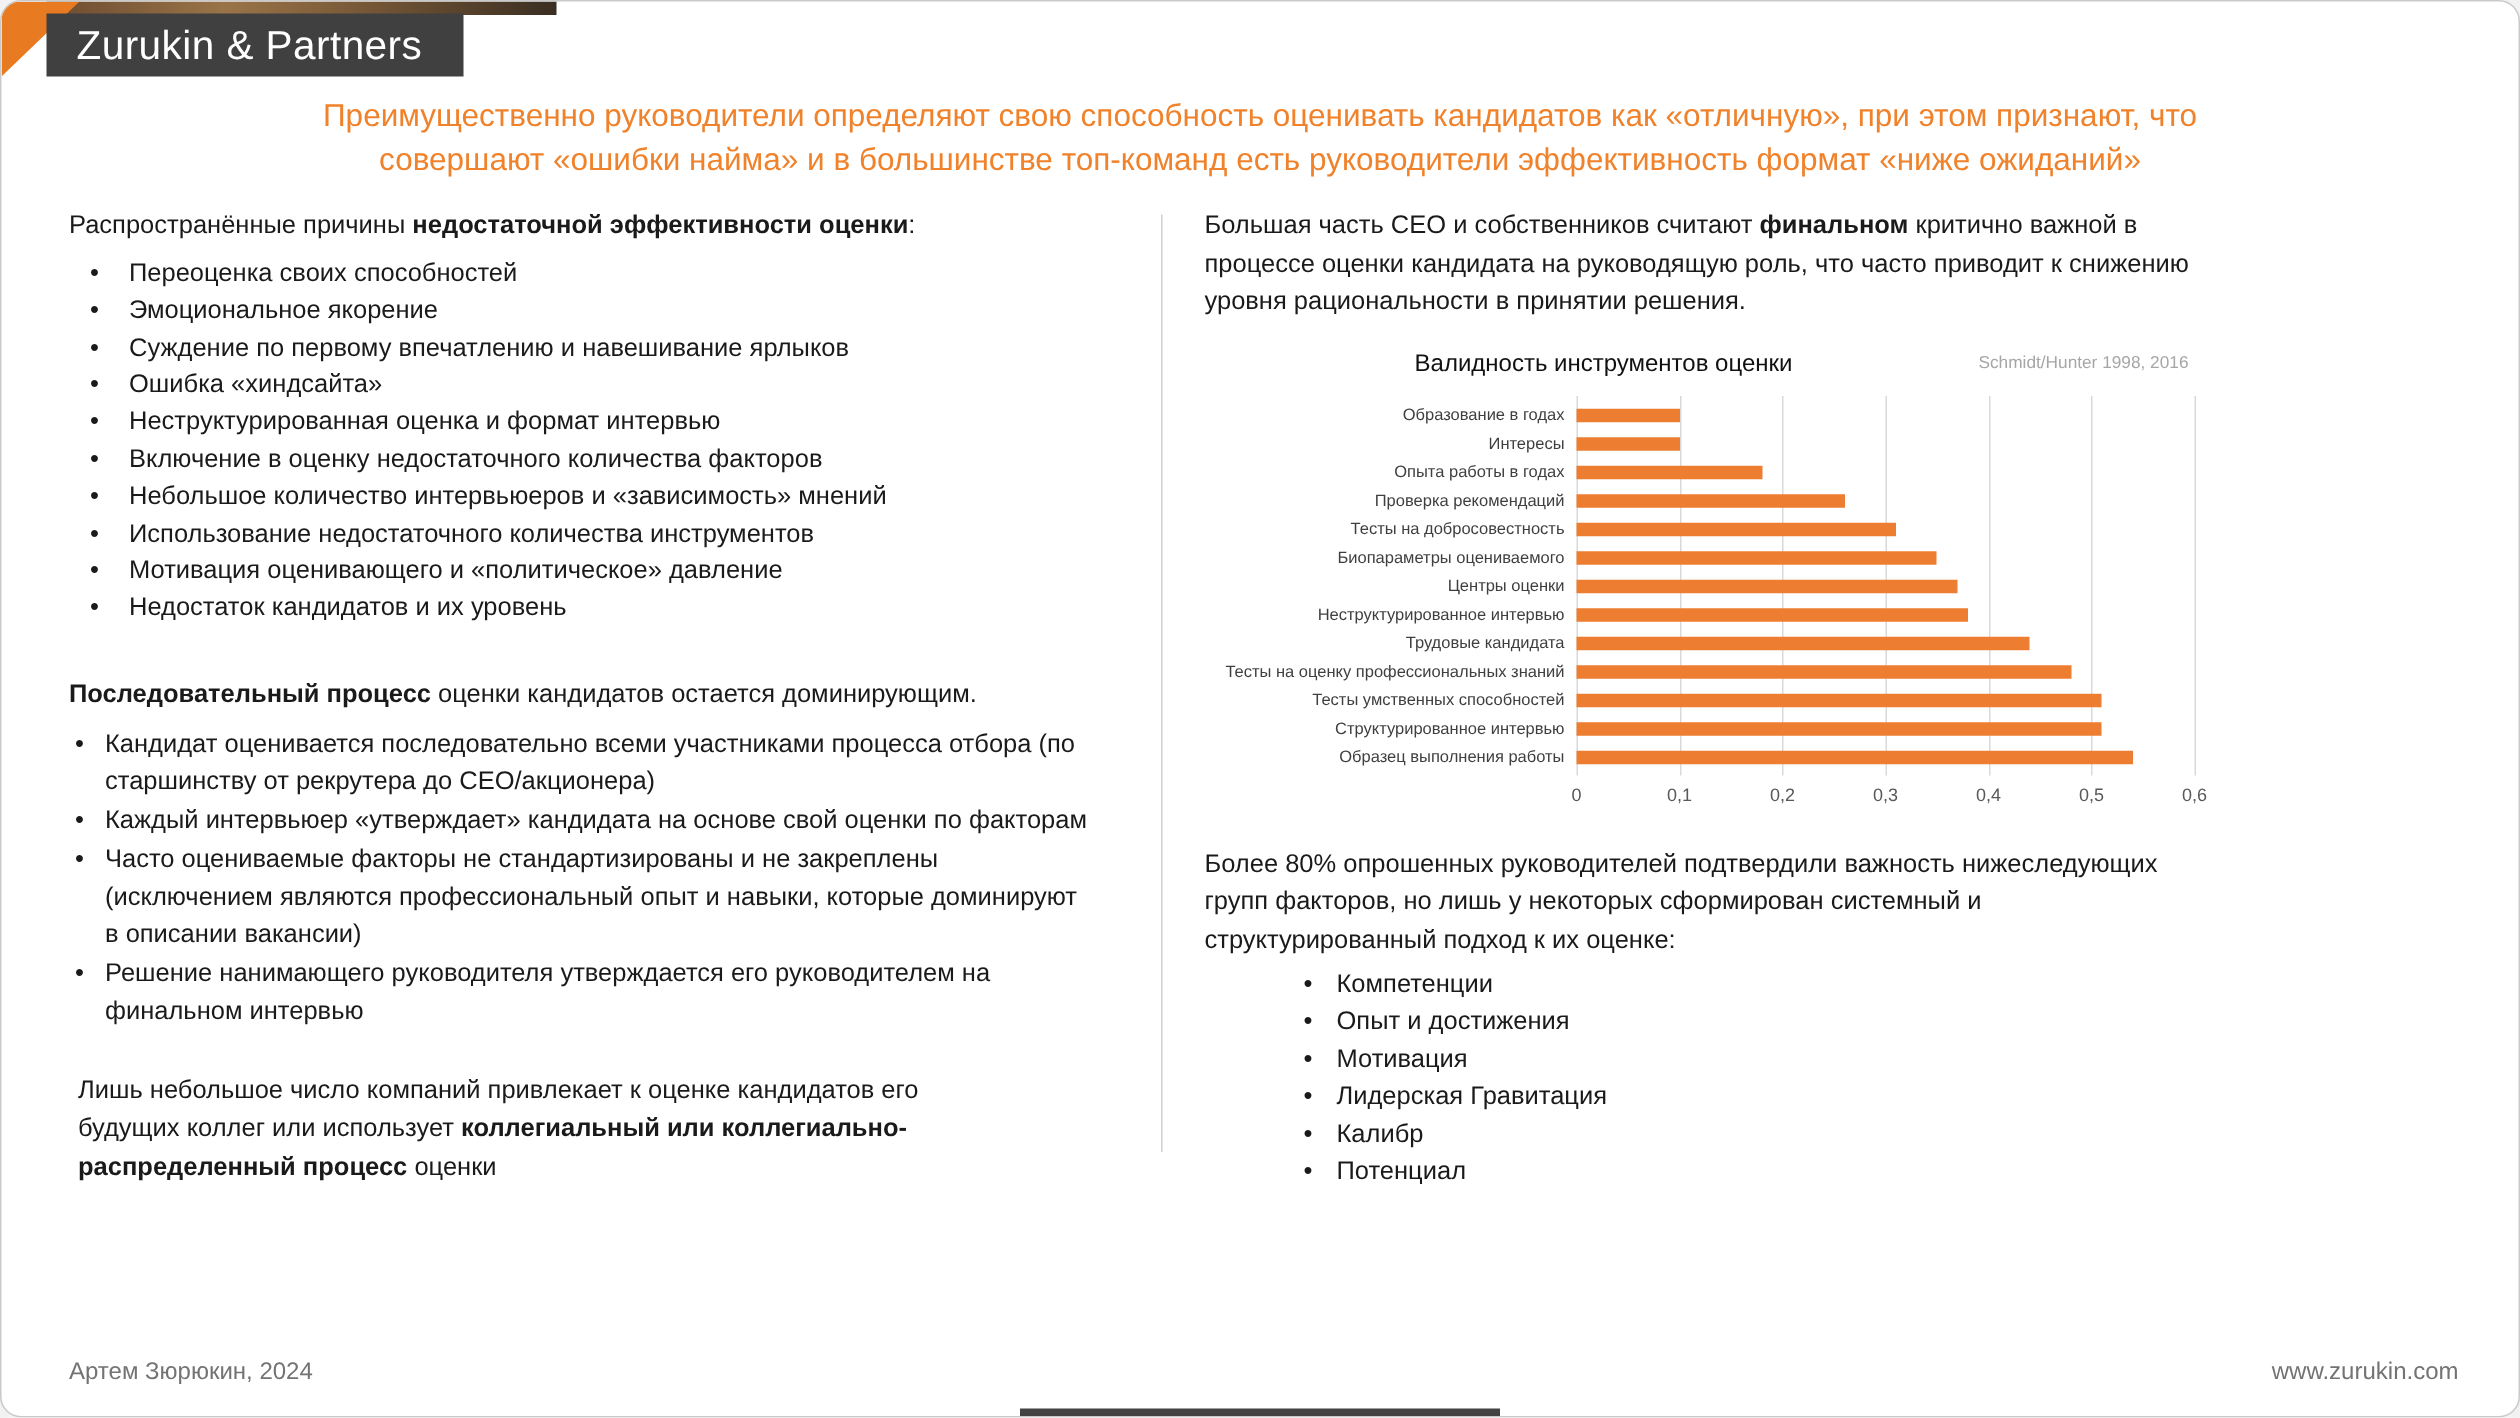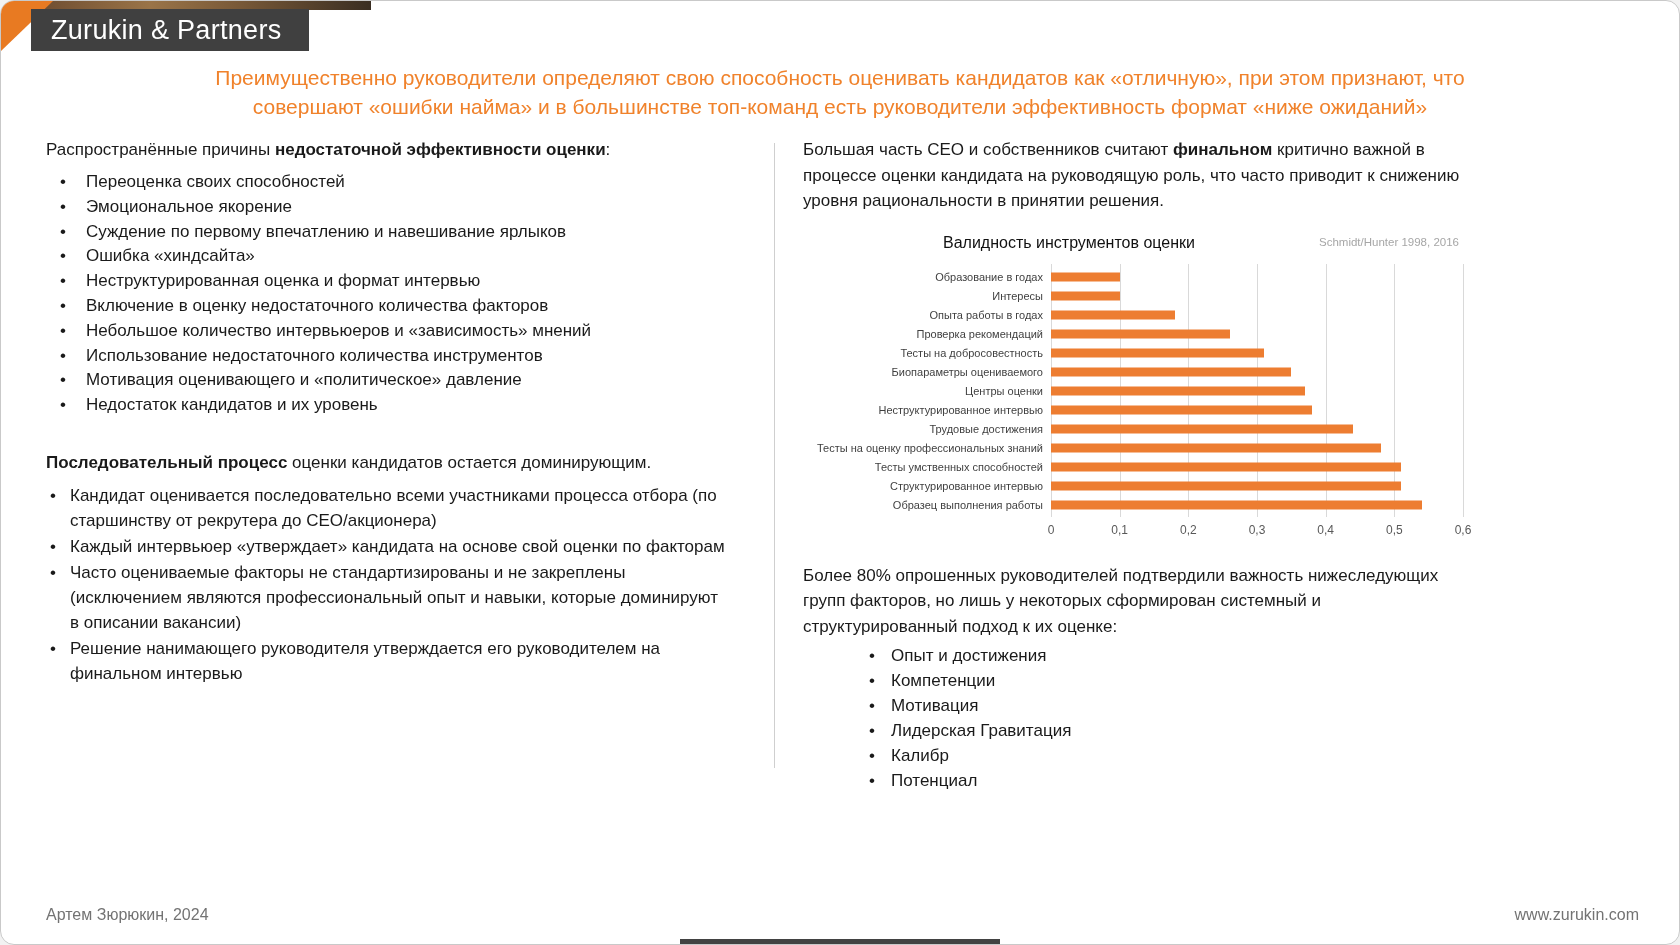--- a/index.html
+++ b/index.html
@@ -94,20 +94,21 @@
         </ul>
 
       <p class="process-heading"><b>Последовательный процесс</b><span> оценки кандидатов остается доминирующим.</span></p>
       <ul class="blist process">
           <li>Кандидат оценивается последовательно всеми участниками процесса отбора (по старшинству от рекрутера до CEO/акционера)</li>
           <li>Каждый интервьюер «утверждает» кандидата на основе свой оценки по факторам</li>
           <li>Часто оцениваемые факторы не стандартизированы и не закреплены (исключением являются профессиональный опыт и навыки, которые доминируют в описании вакансии)</li>
           <li>Решение нанимающего руководителя утверждается его руководителем на финальном интервью</li>
         </ul>
 
+      <p class="collegial"><span>Лишь небольшое число компаний привлекает к оценке кандидатов его будущих коллег или использует </span><b>коллегиальный или коллегиально-распределенный процесс</b><span> оценки</span></p>
     </section>
 
     <div class="divider"></div>
 
     <section class="col">
       <p class="intuition"><span>Большая часть CEO и собственников считают </span><b>финальном</b><span> критично важной в процессе оценки кандидата на руководящую роль, что часто приводит к снижению уровня рациональности в принятии решения.</span></p>
 
       <figure class="chart" style="margin-left:0;margin-right:0;">
         <div class="chart-head">
           <span class="chart-title">Валидность инструментов оценки</span>
@@ -165,21 +166,21 @@
                 <div class="chart-bar" style="width: 61.6667%; background: rgb(237, 125, 49);"></div>
               </div>
             </div>
             <div class="chart-row">
               <div class="chart-label">Неструктурированное интервью</div>
               <div class="chart-track">
                 <div class="chart-bar" style="width: 63.3333%; background: rgb(237, 125, 49);"></div>
               </div>
             </div>
             <div class="chart-row">
-              <div class="chart-label">Трудовые достижения</div>
+              <div class="chart-label">Трудовые кандидата</div>
               <div class="chart-track">
                 <div class="chart-bar" style="width: 73.3333%; background: rgb(237, 125, 49);"></div>
               </div>
             </div>
             <div class="chart-row">
               <div class="chart-label">Тесты на оценку профессиональных знаний</div>
               <div class="chart-track">
                 <div class="chart-bar" style="width: 80%; background: rgb(237, 125, 49);"></div>
               </div>
             </div>
@@ -208,22 +209,22 @@
             <span class="tick" style="left: 33.3333%;">0,2</span>
             <span class="tick" style="left: 50%;">0,3</span>
             <span class="tick" style="left: 66.6667%;">0,4</span>
             <span class="tick" style="left: 83.3333%;">0,5</span>
             <span class="tick" style="left: 100%;">0,6</span>
           </div>
       </figure>
 
       <p class="factors-text">Более 80% опрошенных руководителей подтвердили важность нижеследующих групп факторов, но лишь у некоторых сформирован системный и структурированный подход к их оценке:</p>
       <ul class="blist factors">
+          <li>Компетенции</li>
           <li>Опыт и достижения</li>
-          <li>Компетенции</li>
           <li>Мотивация</li>
           <li>Лидерская Гравитация</li>
           <li>Калибр</li>
           <li>Потенциал</li>
         </ul>
     </section>
 
   </div>
 
   <div class="footer">

